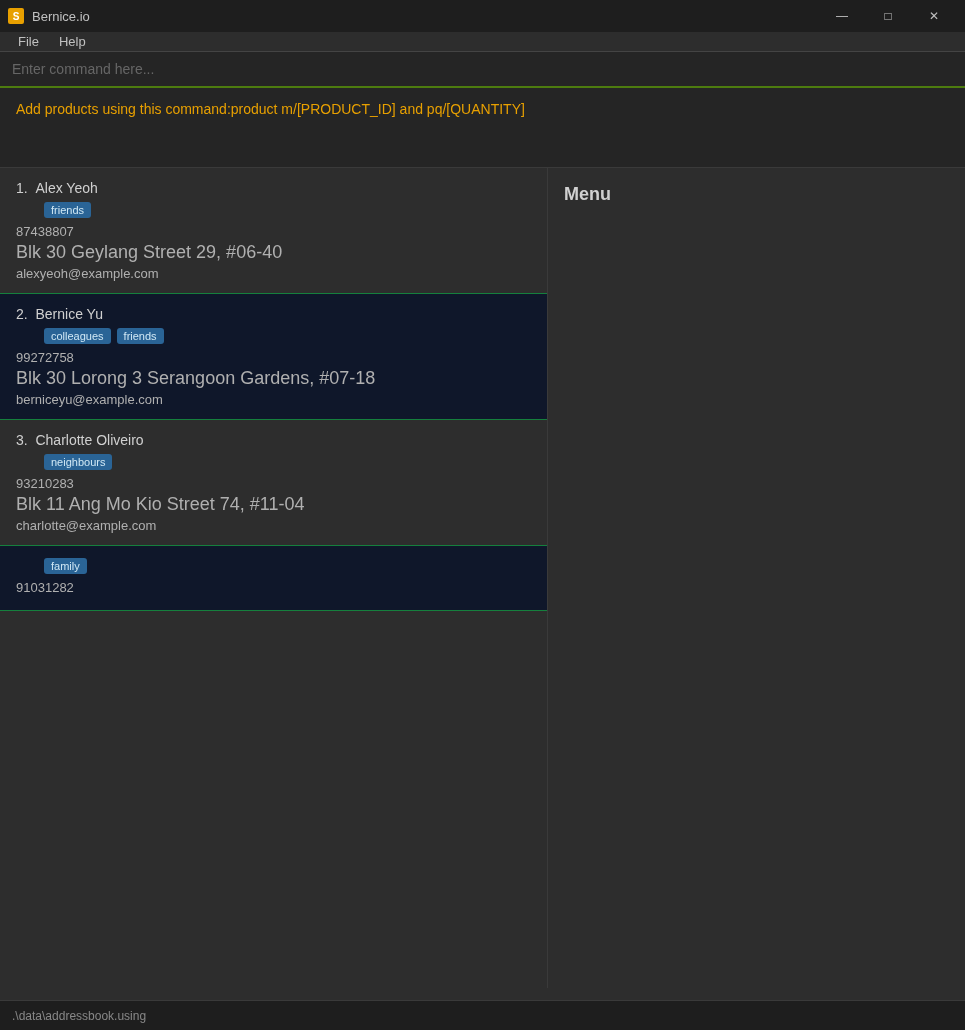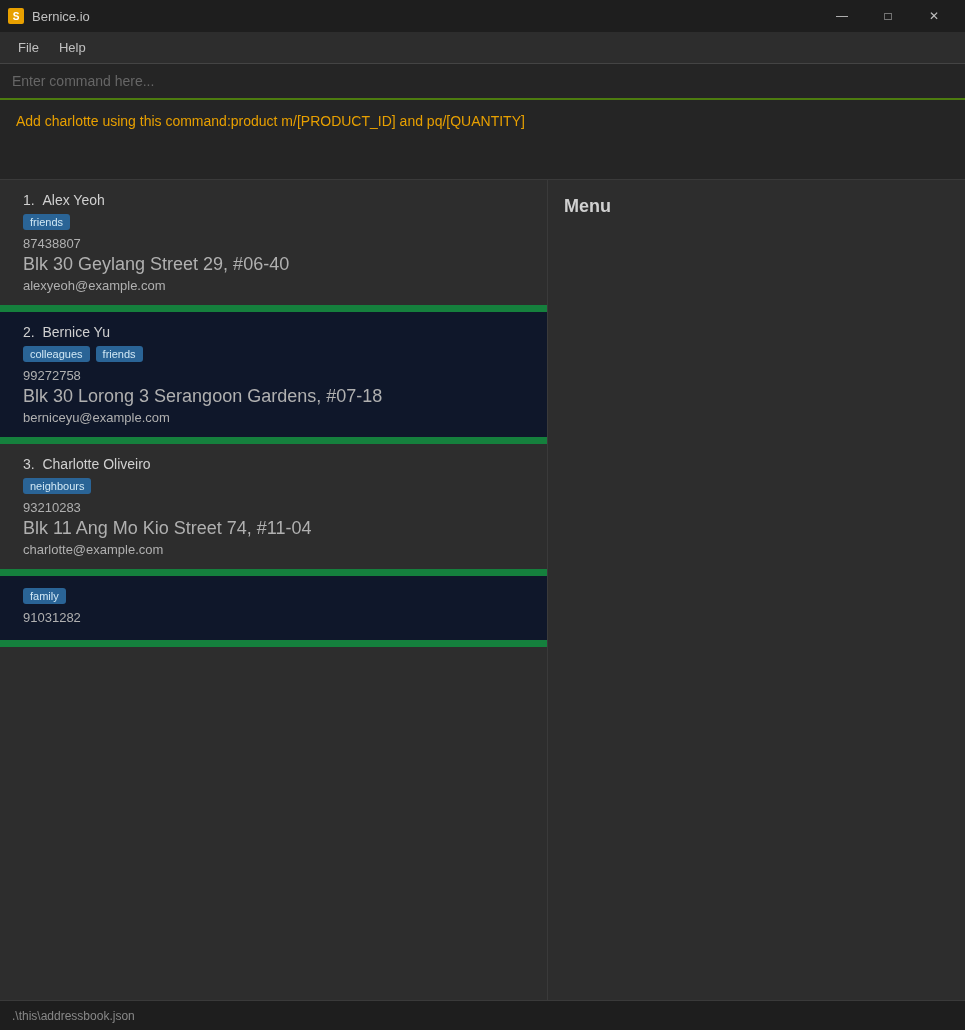--- a/index.html
+++ b/index.html
@@ -67,21 +67,21 @@
       font-size: 12px;
       background: transparent;
       border: none;
       outline: none;
     }
 
     
     #menu-bar {
       display: flex;
       background: #2d2d2d;
-      height: 32px;
+      height: 20px;
       align-items: center;
       padding: 0 8px;
       border-bottom: 1px solid #444;
     }
 
     .menu-item {
       color: #c0c0c0;
       font-size: 13px;
       padding: 4px 10px;
       cursor: pointer;
@@ -144,22 +144,22 @@
     #contacts-panel::-webkit-scrollbar-track {
       background: #2d2d2d;
     }
 
     #contacts-panel::-webkit-scrollbar-thumb {
       background: #555;
     }
 
     
     .contact-item {
-      padding: 12px 23px;
-      border-bottom: 7px solid #15803d;
+      padding: 12px 16px;
+      border-bottom: 1px solid #15803d;
       cursor: pointer;
     }
 
     .contact-item:nth-child(even) {
       background: #323232;
     }
 
     .contact-item:nth-child(odd) {
       background: #2d2d2d;
     }
@@ -173,20 +173,21 @@
       font-weight: 500;
       color: #d0d0d0;
       margin-bottom: 6px;
     }
 
     .contact-tags {
       display: flex;
       gap: 6px;
       margin-bottom: 6px;
       flex-wrap: wrap;
+      margin-left: 28px;
     }
 
     .tag {
       background: #2a6496;
       color: #d0e8f5;
       font-size: 11px;
       padding: 2px 7px;
       border-radius: 3px;
     }
 
@@ -258,21 +259,21 @@
 <div id="menu-bar">
   <span class="menu-item">File</span>
   <span class="menu-item">Help</span>
 </div>
 
 <div id="command-bar">
   <input id="command-input" type="text" placeholder="Enter command here..." style="">
 </div>
 
 <div id="info-bar">
-  <span id="info-text">Add charlotte using this command:product m/[PRODUCT_ID] and pq/[QUANTITY]</span>
+  <span id="info-text">Add products using this command:product m/[PRODUCT_ID] and pq/[QUANTITY]</span>
 </div>
 
 <div id="main-content">
 
   <div id="contacts-panel">
 
     <div class="contact-item">
       <div class="contact-name">
         <span>1.</span>&nbsp;&nbsp;<span>Alex Yeoh</span>
       </div>
@@ -318,14 +319,14 @@
 
   </div>
 
   <div id="menu-panel">
     <h2 id="menu-heading">Menu</h2>
   </div>
 
 </div>
 
 <div id="status-bar">
-  <span id="status-text">.\this\addressbook.json</span>
+  <span id="status-text">.\data\addressbook.using</span>
 </div>
 
 </body></html>

